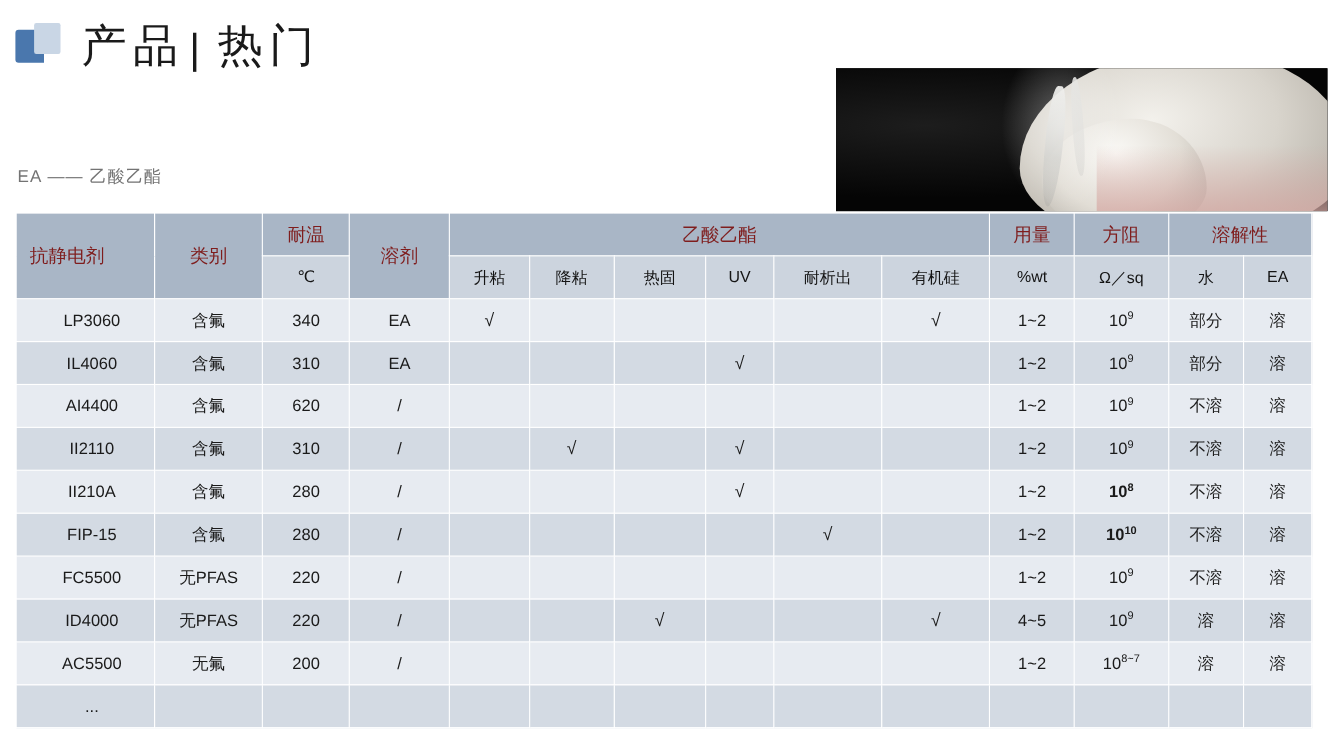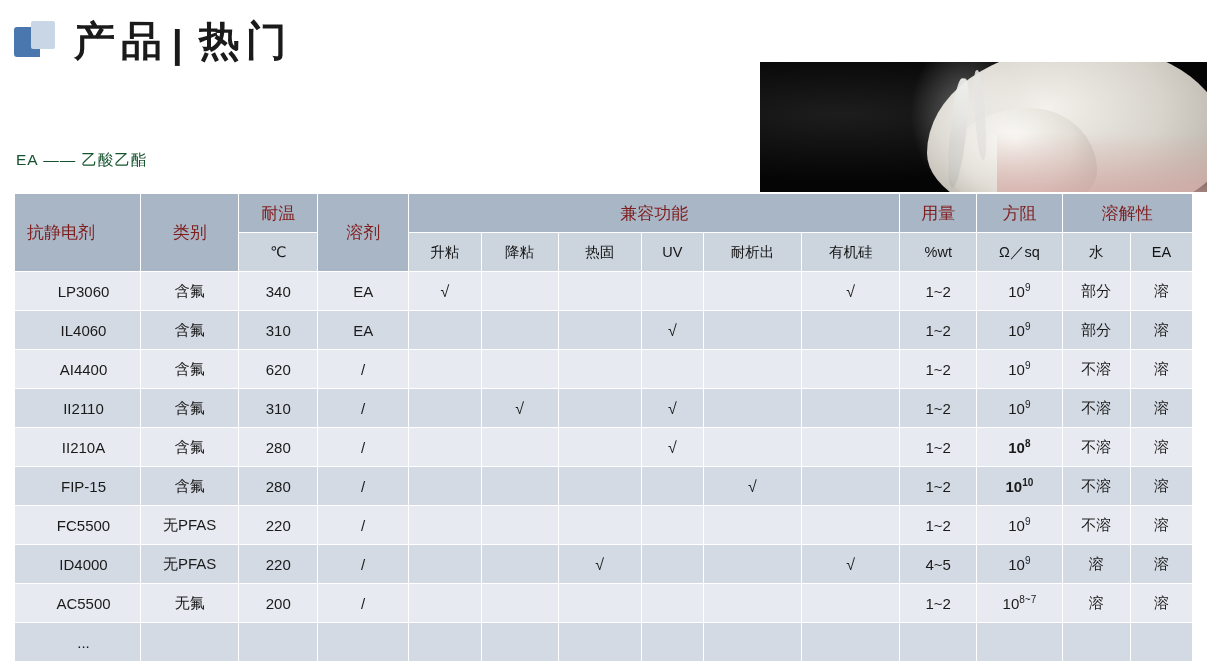--- a/index.html
+++ b/index.html
@@ -51,21 +51,21 @@
     top: 0px;
     width: 24px;
     height: 28px;
     background: #c9d6e5;
     border-radius: 2px;
   }
   .title-text {
     font-size: 41px;
     color: #1a1a1a;
     letter-spacing: 6px;
-    font-weight: 700;
+    font-weight: 400;
     line-height: 1;
     white-space: nowrap;
   }
   .title-sep {
     display: inline-block;
     margin: 0 10px 0 4px;
     color: #1a1a1a;
     font-size: 38px;
     vertical-align: -2px;
   }
@@ -141,21 +141,21 @@
     height: 60px;
     background: linear-gradient(to top, rgba(214,170,165,.75), rgba(214,170,165,0));
   }
 
   
   .subtitle {
     position: absolute;
     left: 16px;
     top: 150px;
     font-size: 15.5px;
-    color: #14532d;
+    color: #737373;
     letter-spacing: 1px;
     white-space: nowrap;
   }
 
   
   .table-wrap {
     position: absolute;
     left: 14px;
     top: 193px;
     width: 1179px;
@@ -255,21 +255,21 @@
           <col class="c11">
           <col class="c12">
           <col class="c13">
       </colgroup>
       <thead>
         <tr class="hdr-main">
           <th class="first" rowspan="2">抗静电剂</th>
           <th rowspan="2">类别</th>
           <th>耐温</th>
           <th rowspan="2">溶剂</th>
-          <th colspan="6">兼容功能</th>
+          <th colspan="6">乙酸乙酯</th>
           <th>用量</th>
           <th>方阻</th>
           <th colspan="2">溶解性</th>
         </tr>
         <tr class="hdr-sub">
           <td>℃</td>
           <td>升粘</td>
           <td>降粘</td>
           <td>热固</td>
           <td>UV</td>

